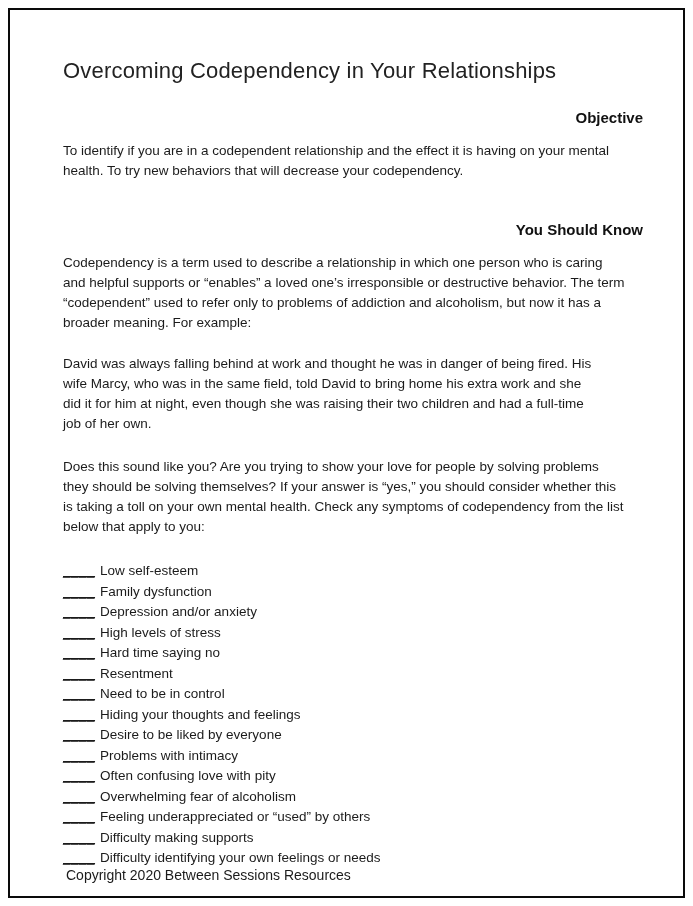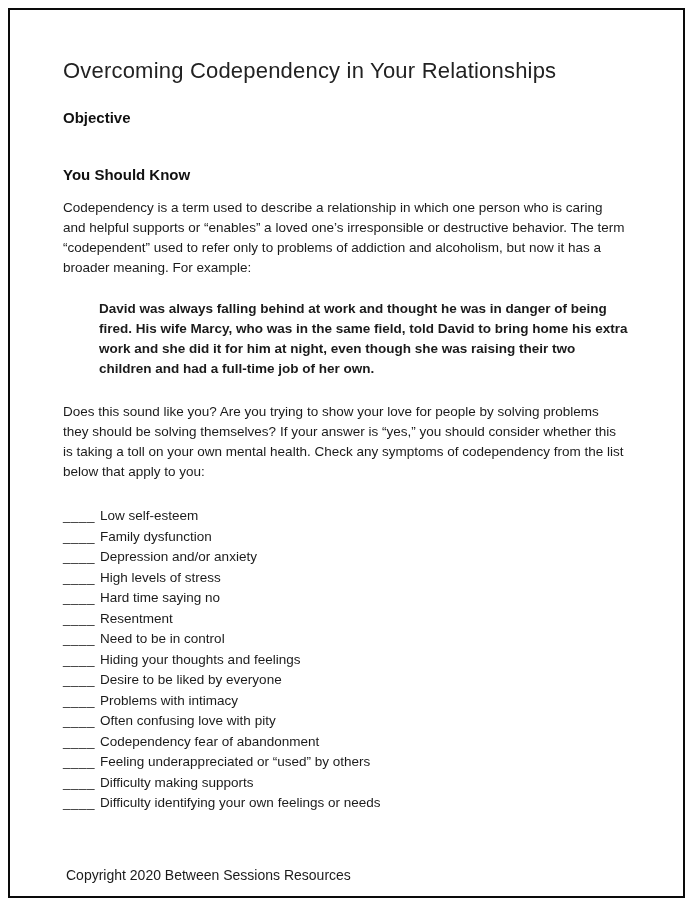--- a/index.html
+++ b/index.html
@@ -25,47 +25,47 @@
     font-weight: 400;
     color: #222222;
     letter-spacing: 0.2px;
     margin-bottom: 25px;
   }
   .section-heading {
     font-size: 15px;
     font-weight: 700;
     color: #111111;
     margin-bottom: 15px;
+    text-align: right;
   }
   .para {
     font-size: 13.5px;
     line-height: 20px;
     color: #1b1b1b;
     margin-bottom: 21px;
     max-width: 565px;
   }
   .example-para {
-    margin-left: 36px;
     max-width: 530px;
     margin-bottom: 23px;
-    font-weight: bold;
   }
   .heading-gap { margin-top: 40px; }
   .checklist {
     margin-top: 24px;
     font-size: 13.5px;
   }
   .check-row {
     line-height: 20.5px;
     white-space: nowrap;
   }
   .answer-blank {
     letter-spacing: 0.5px;
     color: #1b1b1b;
     cursor: text;
+    text-decoration: underline;
   }
   .check-label {
     margin-left: 5px;
   }
   .footer {
     position: absolute;
     left: 56px;
     bottom: 13px;
     font-size: 14px;
     color: #1b1b1b;
@@ -74,20 +74,21 @@
 </head>
 <body>
 
 <div class="page">
   <div class="content">
 
     <h1 class="doc-title">Overcoming Codependency in Your Relationships</h1>
 
     <h2 class="section-heading">Objective</h2>
 
+    <p class="para">To identify if you are in a codependent relationship and the effect it is having on your mental health. To try new behaviors that will decrease your codependency.</p>
 
     <h2 class="section-heading heading-gap">You Should Know</h2>
 
     <p class="para">Codependency is a term used to describe a relationship in which one person who is caring and helpful supports or “enables” a loved one’s irresponsible or destructive behavior. The term “codependent” used to refer only to problems of addiction and alcoholism, but now it has a broader meaning. For example:</p>
 
     <p class="para example-para">David was always falling behind at work and thought he was in danger of being fired. His wife Marcy, who was in the same field, told David to bring home his extra work and she did it for him at night, even though she was raising their two children and had a full-time job of her own.</p>
 
     <p class="para">Does this sound like you? Are you trying to show your love for people by solving problems they should be solving themselves? If your answer is “yes,” you should consider whether this is taking a toll on your own mental health. Check any symptoms of codependency from the list below that apply to you:</p>
 
     <div class="checklist">
@@ -130,21 +131,21 @@
 
         <div class="check-row">
           <span class="answer-blank">____</span><span class="check-label">Problems with intimacy</span>
         </div>
 
         <div class="check-row">
           <span class="answer-blank">____</span><span class="check-label">Often confusing love with pity</span>
         </div>
 
         <div class="check-row">
-          <span class="answer-blank">____</span><span class="check-label">Codependency fear of abandonment</span>
+          <span class="answer-blank">____</span><span class="check-label">Overwhelming fear of alcoholism</span>
         </div>
 
 
         <div class="check-row">
           <span class="answer-blank">____</span><span class="check-label">Feeling underappreciated or “used” by others</span>
         </div>
 
         <div class="check-row">
           <span class="answer-blank">____</span><span class="check-label">Difficulty making supports</span>
         </div>

